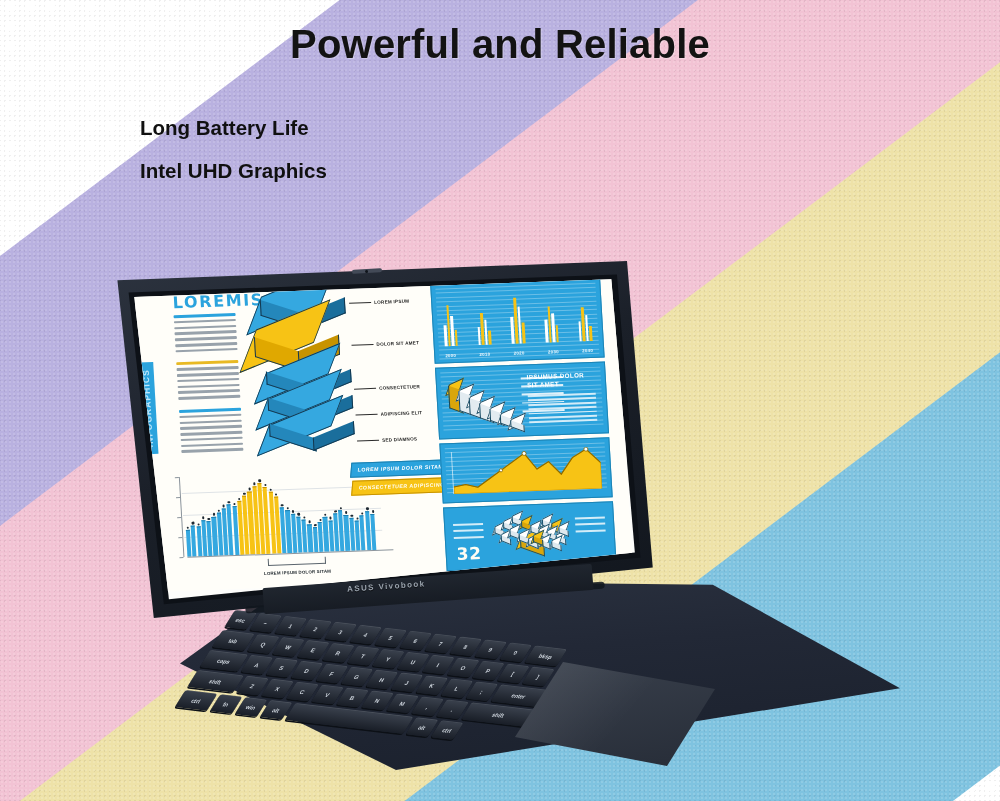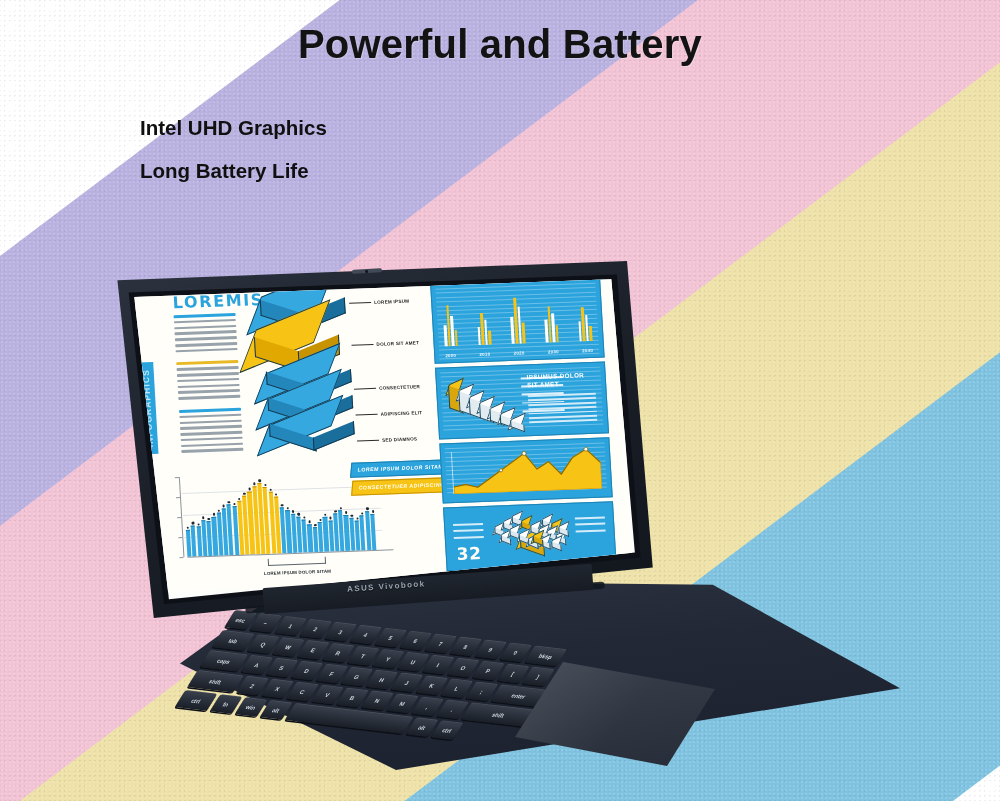--- a/index.html
+++ b/index.html
@@ -209,25 +209,25 @@
 <div id="stage">
 
   <div class="bg">
     <div class="band lav"></div>
     <div class="band pink"></div>
     <div class="band yel"></div>
     <div class="band blu"></div>
     <div class="noise"></div>
   </div>
 
-  <div class="headline">Powerful and Battery</div>
+  <div class="headline">Powerful and Reliable</div>
 
   <div class="bullets">
+    <div>Long Battery Life</div>
     <div>Intel UHD Graphics</div>
-    <div>Long Battery Life</div>
   </div>
 
   <div id="laptop">
 
     <div class="base-edge"></div>
     <div class="base"></div>
 
     <div class="kbd">
       <div class="krow">
         <div class="key">esc</div>

